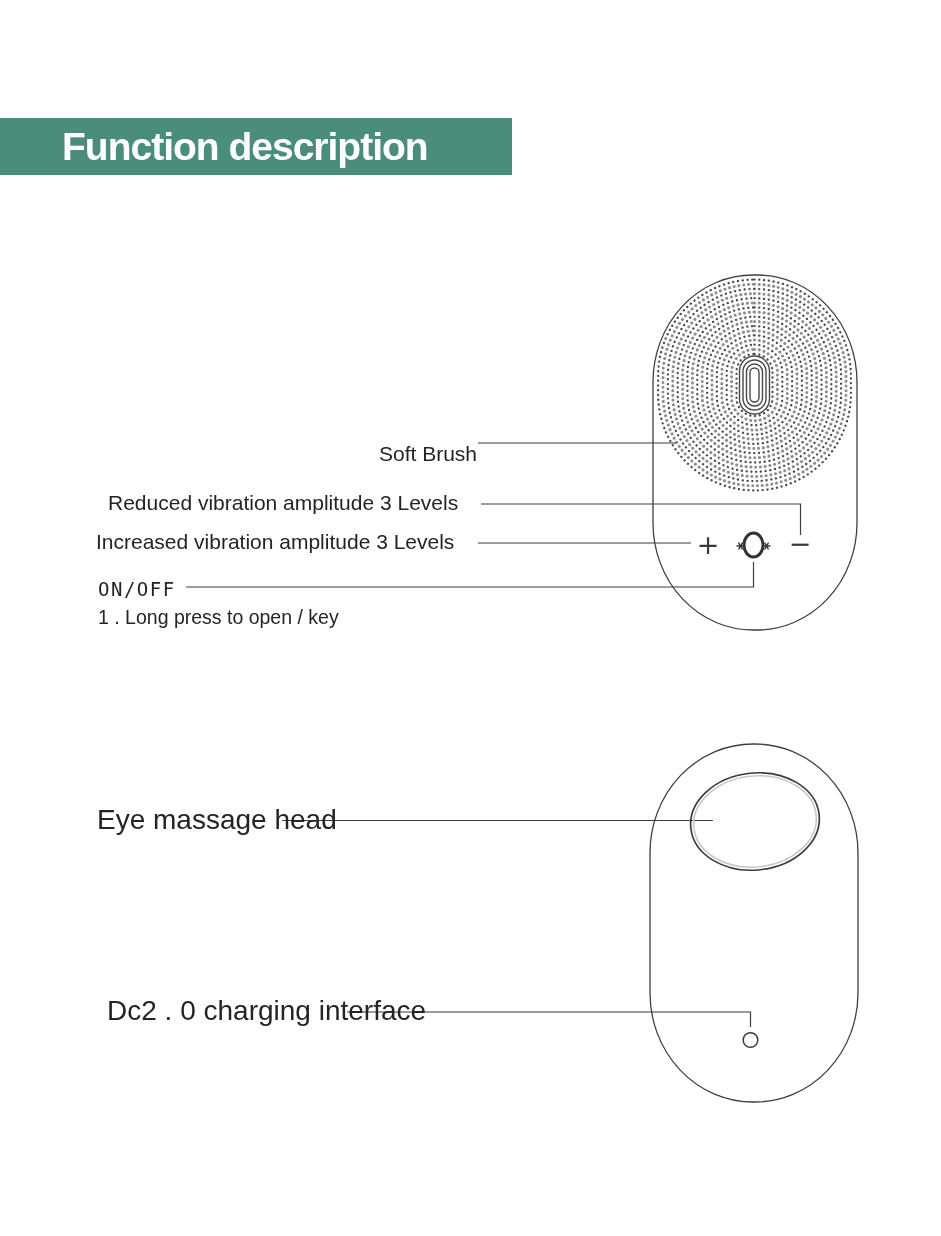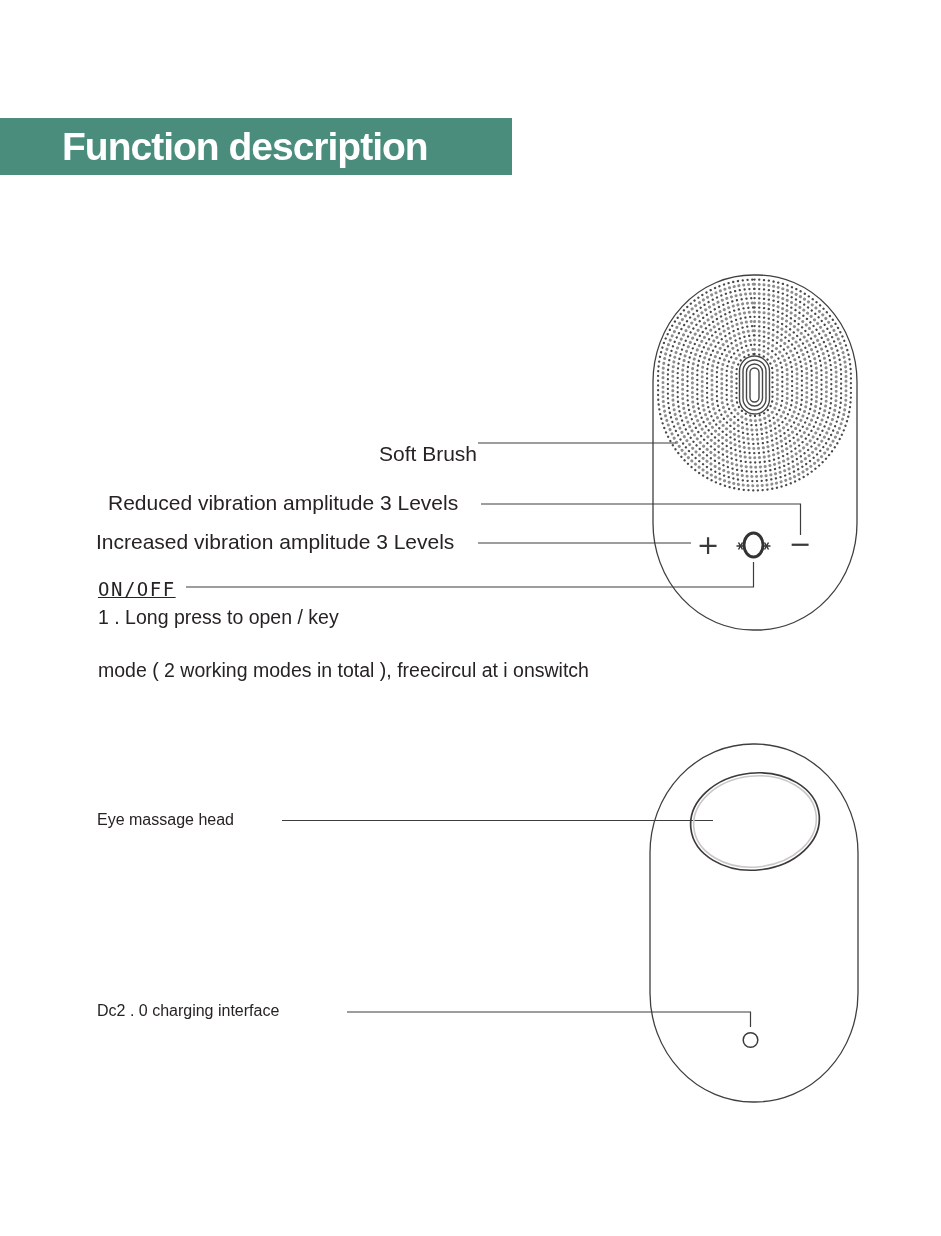--- a/index.html
+++ b/index.html
@@ -14,24 +14,24 @@
   .banner h1 {
     margin:0; padding-left:62px; line-height:57px;
     font-size:39px; font-weight:bold; letter-spacing:-1px; color:#ffffff;
     white-space:nowrap;
   }
   svg.diagram { position:absolute; left:0; top:0; }
   .label {
     position:absolute; color:#272324; font-size:21px; white-space:nowrap;
     line-height:22px;
   }
-  .label.big { font-size:16px;text-align:center; }
+  .label.big { font-size:28px;text-align:center; }
   .label.mono {
     font-family:"DejaVu Sans Mono", monospace; font-size:19px;
-    letter-spacing:1.5px; font-weight:500;text-decoration:underline;
+    letter-spacing:1.5px; font-weight:500;
   }
   .label.note { font-size:19.5px; }
 </style>
 </head>
 <body>
 
 <div class="page">
 
   <div class="banner">
     <h1>Function description</h1>
@@ -101,19 +101,18 @@
 
   <div class="label" style="left:108px; top:492px;">Reduced vibration amplitude 3 Levels</div>
 
   <div class="label" style="left:96px; top:531px;text-align:center;">Increased vibration amplitude 3 Levels</div>
 
   <div class="label mono" style="left:98px; top:578px;">ON/OFF</div>
 
   <div class="label note" style="left:98px; top:606px;">1 . Long press to open / key</div>
 
 
-  <div class="label note" style="left:98px; top:659px;">mode ( 2 working modes in total ), freecircul at i onswitch</div>
 
   <div class="label big" style="left:97px; top:809px;">Eye massage head</div>
 
-  <div class="label big" style="left:97px; top:1000px;">Dc2 . 0 charging interface</div>
+  <div class="label big" style="left:107px; top:1000px;">Dc2 . 0 charging interface</div>
 
 </div>
 
 </body></html>

